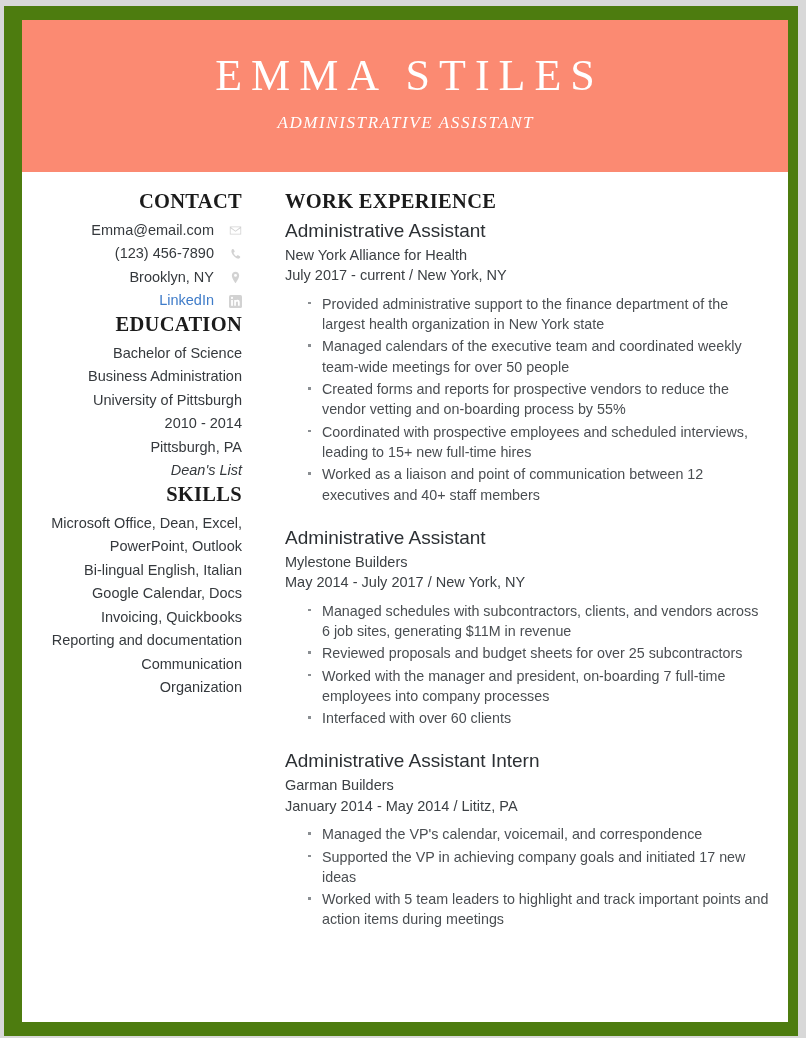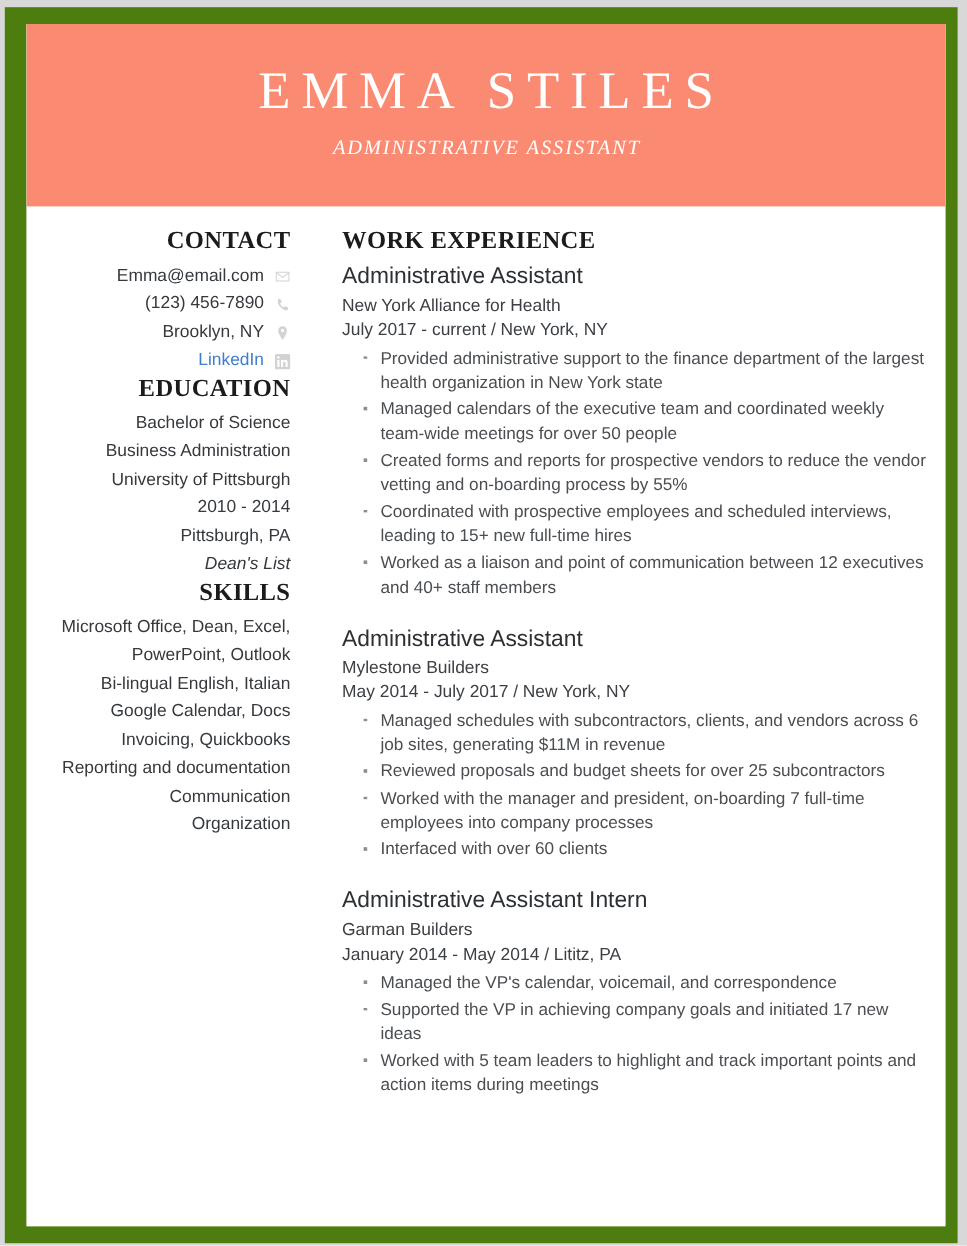--- a/index.html
+++ b/index.html
@@ -96,21 +96,21 @@
     margin: 0 0 6px 0;
   }
   .sidebar .sec-head { text-align: right; }
   .sec-gap { }
 
   
   .contact-row {
     display: flex;
     align-items: center;
     justify-content: flex-end;
-    gap: 9px;
+    gap: 15px;
     font-size: 14.5px;
     color: #35393d;
     line-height: 1.62;
   }
   .contact-text { white-space: nowrap; }
   .contact-text.link { color: #3f7cc9; }
   .ico {
     width: 13px;
     height: 13px;
     flex: 0 0 13px;
@@ -146,21 +146,21 @@
   .job-meta {
     font-size: 14.5px;
     color: #3c4044;
     line-height: 1.42;
     margin-bottom: 2px;
   }
   .sep { padding: 0 4px; }
 
   .bullets {
     list-style: none;
-    margin: 3px;
+    margin: 8px;
     padding: 0;
   }
   .bullets li {
     position: relative;
     padding-left: 29px;
     font-size: 14.3px;
     color: #4a4e52;
     line-height: 1.42;
     margin-bottom: 2px;
   }

